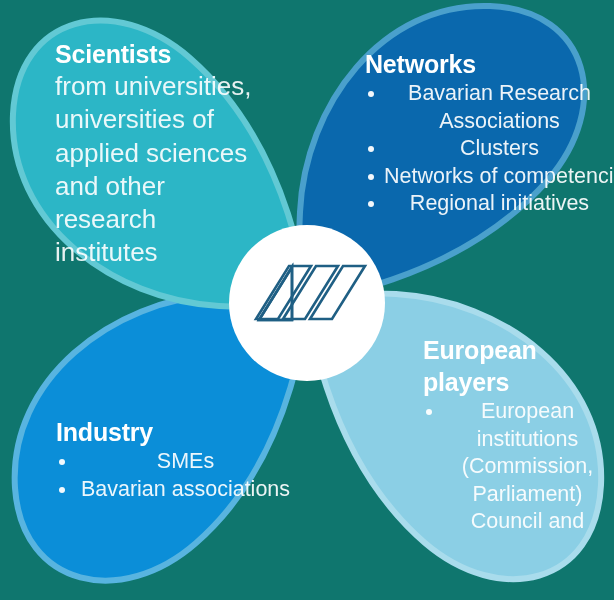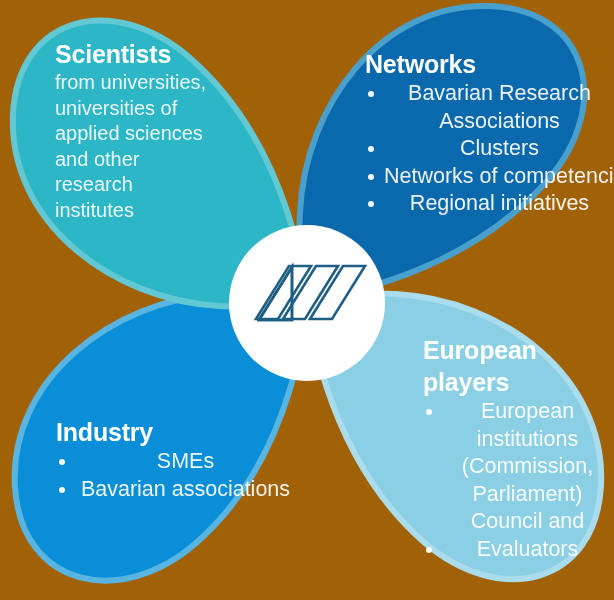--- a/index.html
+++ b/index.html
@@ -8,21 +8,21 @@
     background: #ffffff;
   }
   body {
     font-family: "Liberation Sans", sans-serif;
   }
   #diagram-root {
     position: relative;
     width: 614px;
     height: 600px;
     overflow: hidden;
-    background: #a16207;
+    background: #0f766e;
   }
   #petal-svg {
     position: absolute;
     left: 0;
     top: 0;
     width: 614px;
     height: 600px;
   }
   .label-block {
     position: absolute;
@@ -30,21 +30,21 @@
     line-height: 1.28;
   }
   .label-title {
     font-weight: bold;
     font-size: 25px;
     color: #ffffff;
     letter-spacing: -0.2px;
     white-space: nowrap;
   }
   .label-sub {
-    font-size: 20px;
+    font-size: 26px;
     color: rgba(255,255,255,0.90);
     font-weight: normal;
   }
   .label-sub .sub-line {
     display: block;
     white-space: nowrap;
   }
   ul.bullet-list {
     list-style: none;
     margin: 0;
@@ -199,19 +199,16 @@
     <div class="label-title">European</div>
     <div class="label-title">players</div>
     <ul class="bullet-list">
       <li>
         <span class="li-line">European</span>
         <span class="li-line">institutions</span>
         <span class="li-line">(Commission,</span>
         <span class="li-line">Parliament)</span>
         <span class="li-line">Council and</span>
       </li>
-      <li>
-        <span class="li-line">Evaluators</span>
-      </li>
     </ul>
   </div>
 
 </div>
 
 </body></html>

